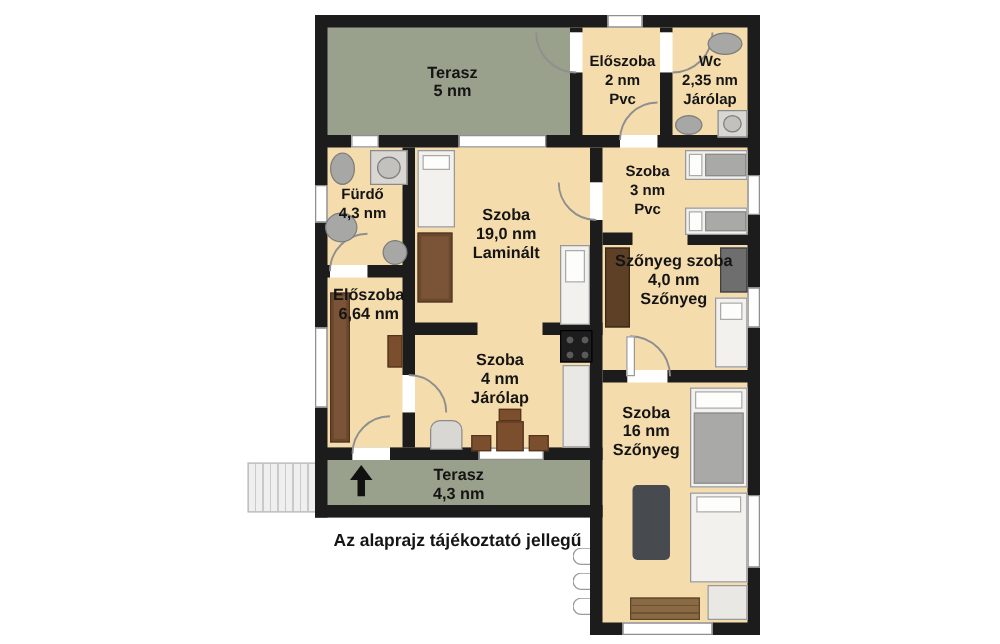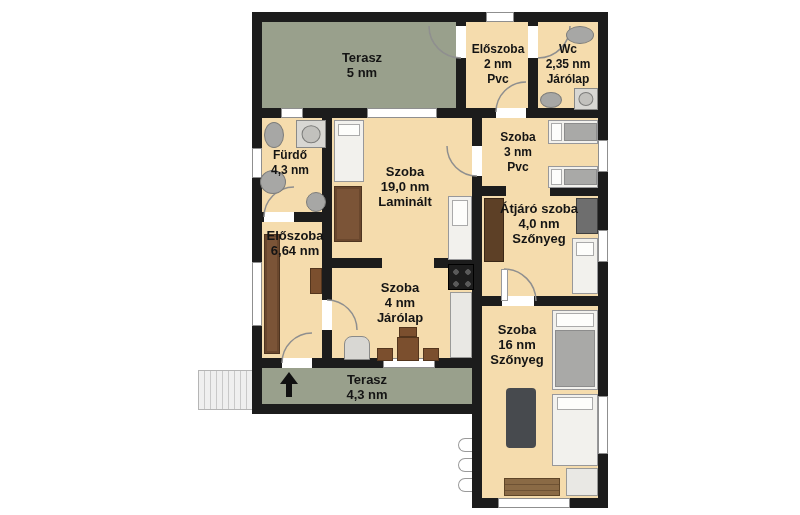--- a/index.html
+++ b/index.html
@@ -218,21 +218,21 @@
     <div>Szoba</div>
     <div>19,0 nm</div>
     <div>Laminált</div>
   </div>
   <div class="abs label fs12" style="left:518px;top:130px;">
     <div>Szoba</div>
     <div>3 nm</div>
     <div>Pvc</div>
   </div>
   <div class="abs label fs13" style="left:539px;top:201px;">
-    <div>Átjáró szoba</div>
+    <div>Szőnyeg szoba</div>
     <div>4,0 nm</div>
     <div>Szőnyeg</div>
   </div>
   <div class="abs label fs13" style="left:295px;top:228px;">
     <div>Előszoba</div>
     <div>6,64 nm</div>
   </div>
   <div class="abs label fs13" style="left:400px;top:280px;">
     <div>Szoba</div>
     <div>4 nm</div>
@@ -241,13 +241,14 @@
   <div class="abs label fs13" style="left:517px;top:322px;">
     <div>Szoba</div>
     <div>16 nm</div>
     <div>Szőnyeg</div>
   </div>
   <div class="abs label fs13" style="left:367px;top:372px;">
     <div>Terasz</div>
     <div>4,3 nm</div>
   </div>
 
+  <div class="abs caption" style="left:366px;top:424px;">Az alaprajz tájékoztató jellegű</div>
 </div>
 
 </body></html>

